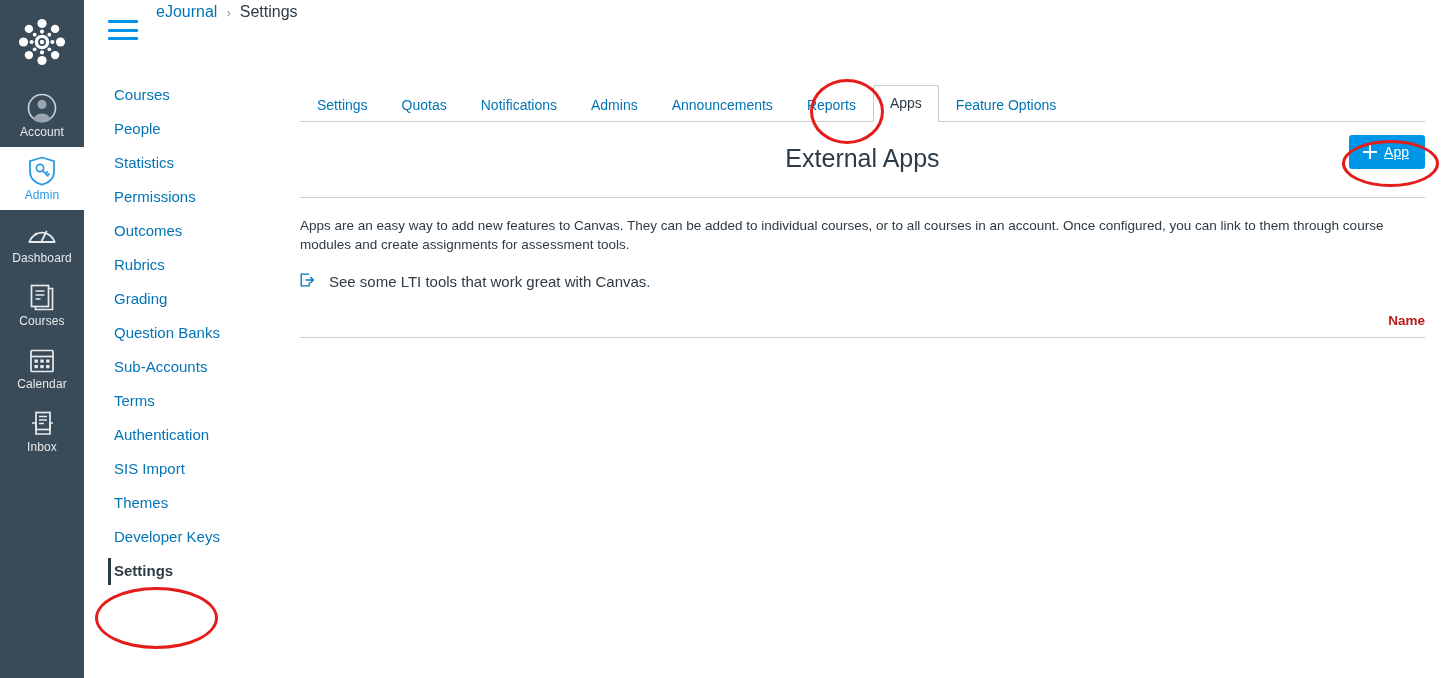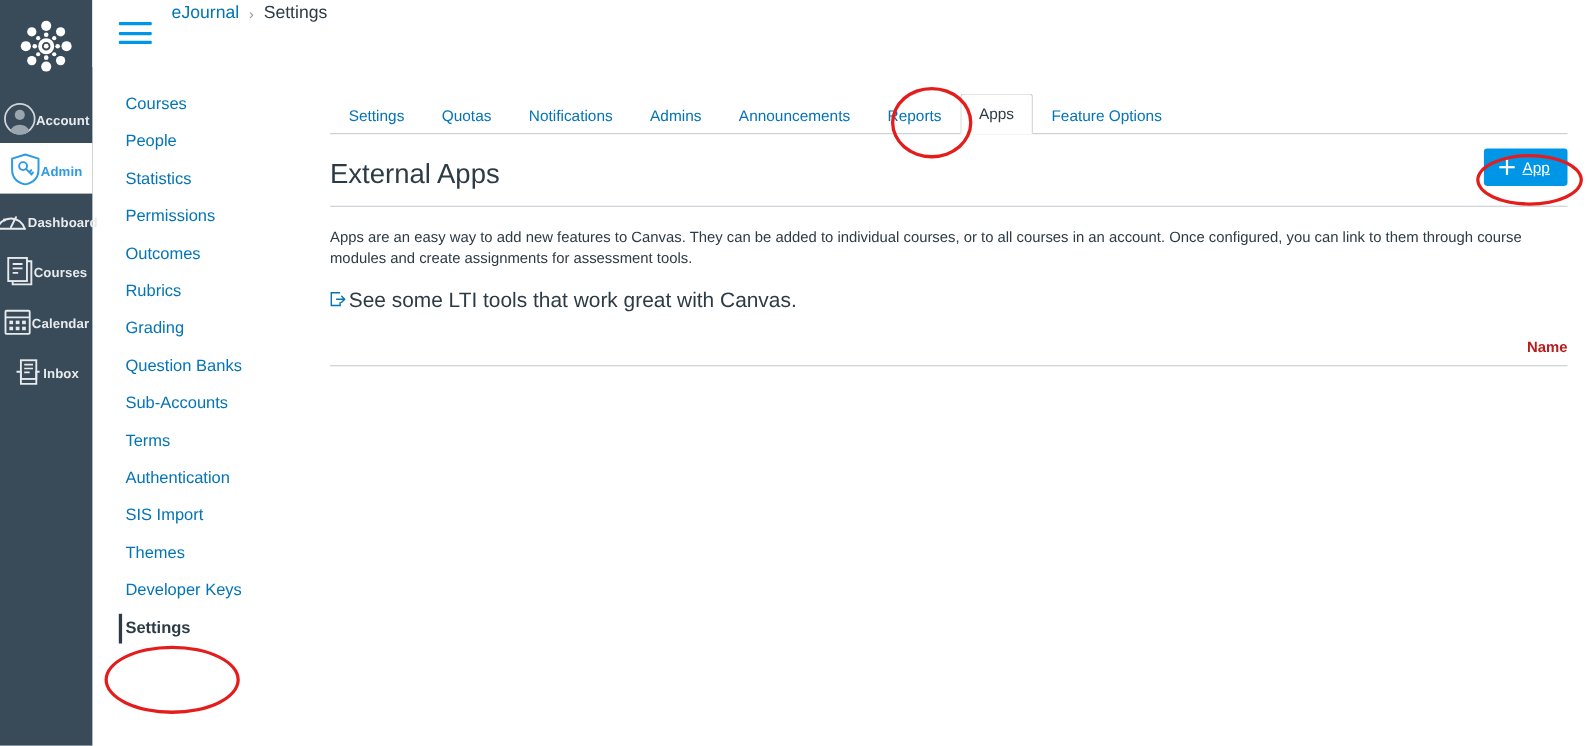--- a/index.html
+++ b/index.html
@@ -14,22 +14,22 @@
 
   
   #globalnav {
     position: absolute; left: 0; top: 0; width: 84px; height: 678px;
     background: #394B58;
     display: flex; flex-direction: column; align-items: center;
   }
   .gn-logo { width: 84px; height: 84px; display: flex; align-items: center; justify-content: center; }
   .gn-item {
     width: 84px; padding: 10px 0 8px 0;
-    display: flex; align-items: center; justify-content: center;
-    color: #e8ebed; text-decoration: none; cursor: pointer; font-weight: bold;
+    display: flex; flex-direction: column; align-items: center; justify-content: center;
+    color: #e8ebed; text-decoration: none; cursor: pointer;
   }
   .gn-item .gn-label { font-size: 12px; line-height: 14px; margin-top: 3px; letter-spacing: .1px; }
   .gn-item .gn-ico { height: 28px; display: flex; align-items: center; justify-content: center; }
   .gn-item.active { background: #ffffff; color: #0374B5; }
   .gn-item.active .gn-label { color: #2B9BE3; }
 
   
   #pageheader {
     position: absolute; left: 84px; top: 0; width: 1359px; height: 61px;
     background: #fff; display: flex; align-items: center;
@@ -73,22 +73,22 @@
     color: #0374B5; text-decoration: none; cursor: pointer; line-height: 18px;
     border: 1px solid transparent; border-bottom: none; top: 1px;
   }
   .tab.active {
     color: #2D3B45; background: #fff;
     border: 1px solid #C7CDD1; border-bottom: 1px solid #fff;
     border-radius: 3px 3px 0 0; padding: 8px 16px 9px 16px;
   }
 
   #apps-header {
-    position: relative; margin-top: 22px; padding-bottom: 14px;
-    border-bottom: 1px solid #C7CDD1; display: flex; align-items: center;
+    position: relative; margin-top: 22px; padding-bottom: 24px;
+    border-bottom: 1px solid #C7CDD1; display: flex; align-items: center; justify-content: center;
   }
   #apps-title { font-size: 25px; font-weight: normal; color: #2D3B45; margin: 0; }
   #add-app-btn {
     position: absolute; right: 0; top: -9px;
     background: #0096E8; color: #fff; border: none; border-radius: 3px;
     font-family: inherit; font-size: 14px; line-height: 16px;
     padding: 9px 16px 9px 14px; cursor: pointer;
     display: flex; align-items: center; gap: 7px; text-decoration: underline;
   }
   #add-app-btn .plus { position: relative; width: 14px; height: 14px; display: inline-block; }
@@ -96,22 +96,22 @@
     content: ""; position: absolute; background: #fff;
   }
   #add-app-btn .plus::before { left: 0; top: 6px; width: 14px; height: 2px; }
   #add-app-btn .plus::after { top: 0; left: 6px; height: 14px; width: 2px; }
 
   #apps-desc {
     margin: 18px 0 0 0; font-size: 13.5px; line-height: 19px; color: #2D3B45;
     max-width: 1120px;
   }
   #lti-line {
-    margin-top: 19px; display: flex; align-items: center; gap: 2px;
-    font-size: 19px; color: #2D3B45;
+    margin-top: 19px; display: flex; align-items: center; gap: 14px;
+    font-size: 15px; color: #2D3B45;
   }
   #lti-line a { color: #2D3B45; text-decoration: none; cursor: pointer; }
 
   #apps-table { width: 100%; margin-top: 18px; border-collapse: collapse; }
   #apps-table th {
     text-align: right; font-size: 13.5px; color: #b91c1c; font-weight: bold;
     padding: 5px 0 9px 48px; border-bottom: 1px solid #C7CDD1;
   }
 
   

